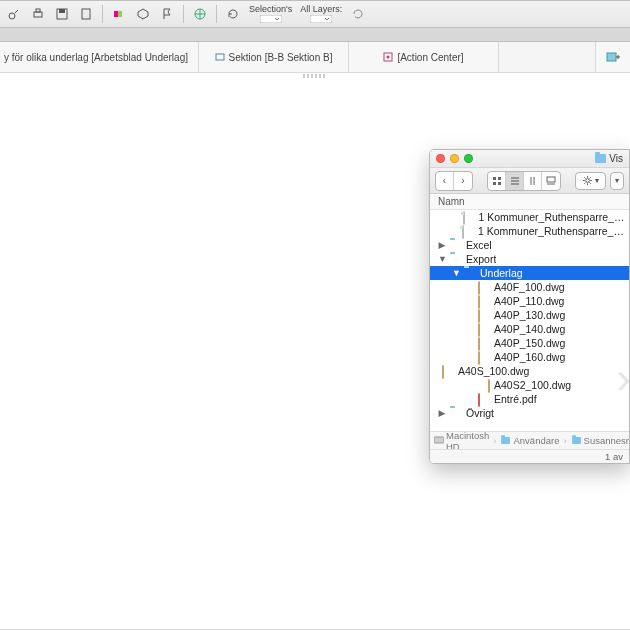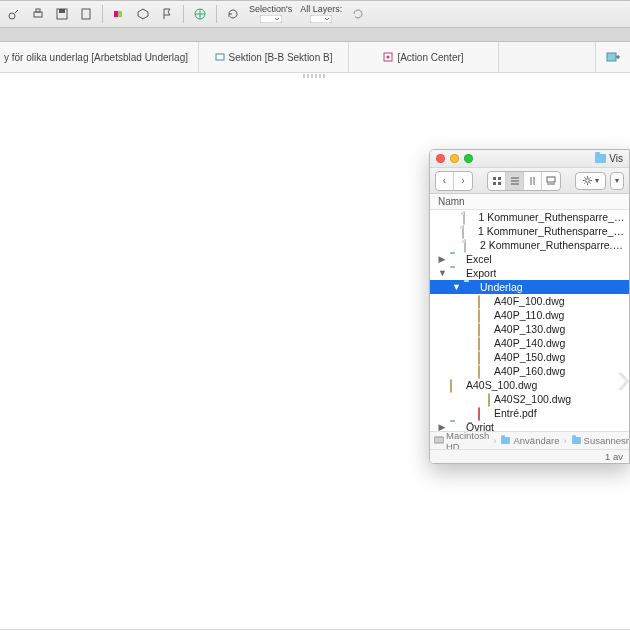--- a/index.html
+++ b/index.html
@@ -343,25 +343,20 @@
     <div class="row" style="padding-left: 22px;">
           <span class="disclosure"></span>
           <span class="ico"><span class="ico-doc"></span></span>
           <span class="txt">1 Kommuner_Ruthensparre_startfil.pln</span>
         </div>
         <div class="row" style="padding-left: 22px;">
           <span class="disclosure"></span>
           <span class="ico"><span class="ico-doc"></span></span>
           <span class="txt">1 Kommuner_Ruthensparre_startfil.pln.lck</span>
         </div>
-        <div class="row" style="padding-left: 22px;">
-          <span class="disclosure"></span>
-          <span class="ico"><span class="ico-doc"></span></span>
-          <span class="txt">2 Kommuner_Ruthensparre.pln</span>
-        </div>
         <div class="row" style="padding-left: 8px;">
           <span class="disclosure">▶</span>
           <span class="ico"><span class="mini-folder"></span></span>
           <span class="txt">Excel</span>
         </div>
         <div class="row" style="padding-left: 8px;">
           <span class="disclosure">▼</span>
           <span class="ico"><span class="mini-folder"></span></span>
           <span class="txt">Export</span>
         </div>
@@ -393,21 +388,21 @@
         <div class="row" style="padding-left: 36px;">
           <span class="disclosure"></span>
           <span class="ico"><span class="ico-dwg"></span></span>
           <span class="txt">A40P_150.dwg</span>
         </div>
         <div class="row" style="padding-left: 36px;">
           <span class="disclosure"></span>
           <span class="ico"><span class="ico-dwg"></span></span>
           <span class="txt">A40P_160.dwg</span>
         </div>
-        <div class="row" style=" margin-left: 8px;">
+        <div class="row" style="">
           <span class="disclosure"></span>
           <span class="ico"><span class="ico-dwg"></span></span>
           <span class="txt">A40S_100.dwg</span>
         </div>
         <div class="row" style="padding-left: 36px; text-align: right;">
           <span class="disclosure"></span>
           <span class="ico"><span class="ico-dwg"></span></span>
           <span class="txt">A40S2_100.dwg</span>
         </div>
         <div class="row" style="padding-left: 36px;">

